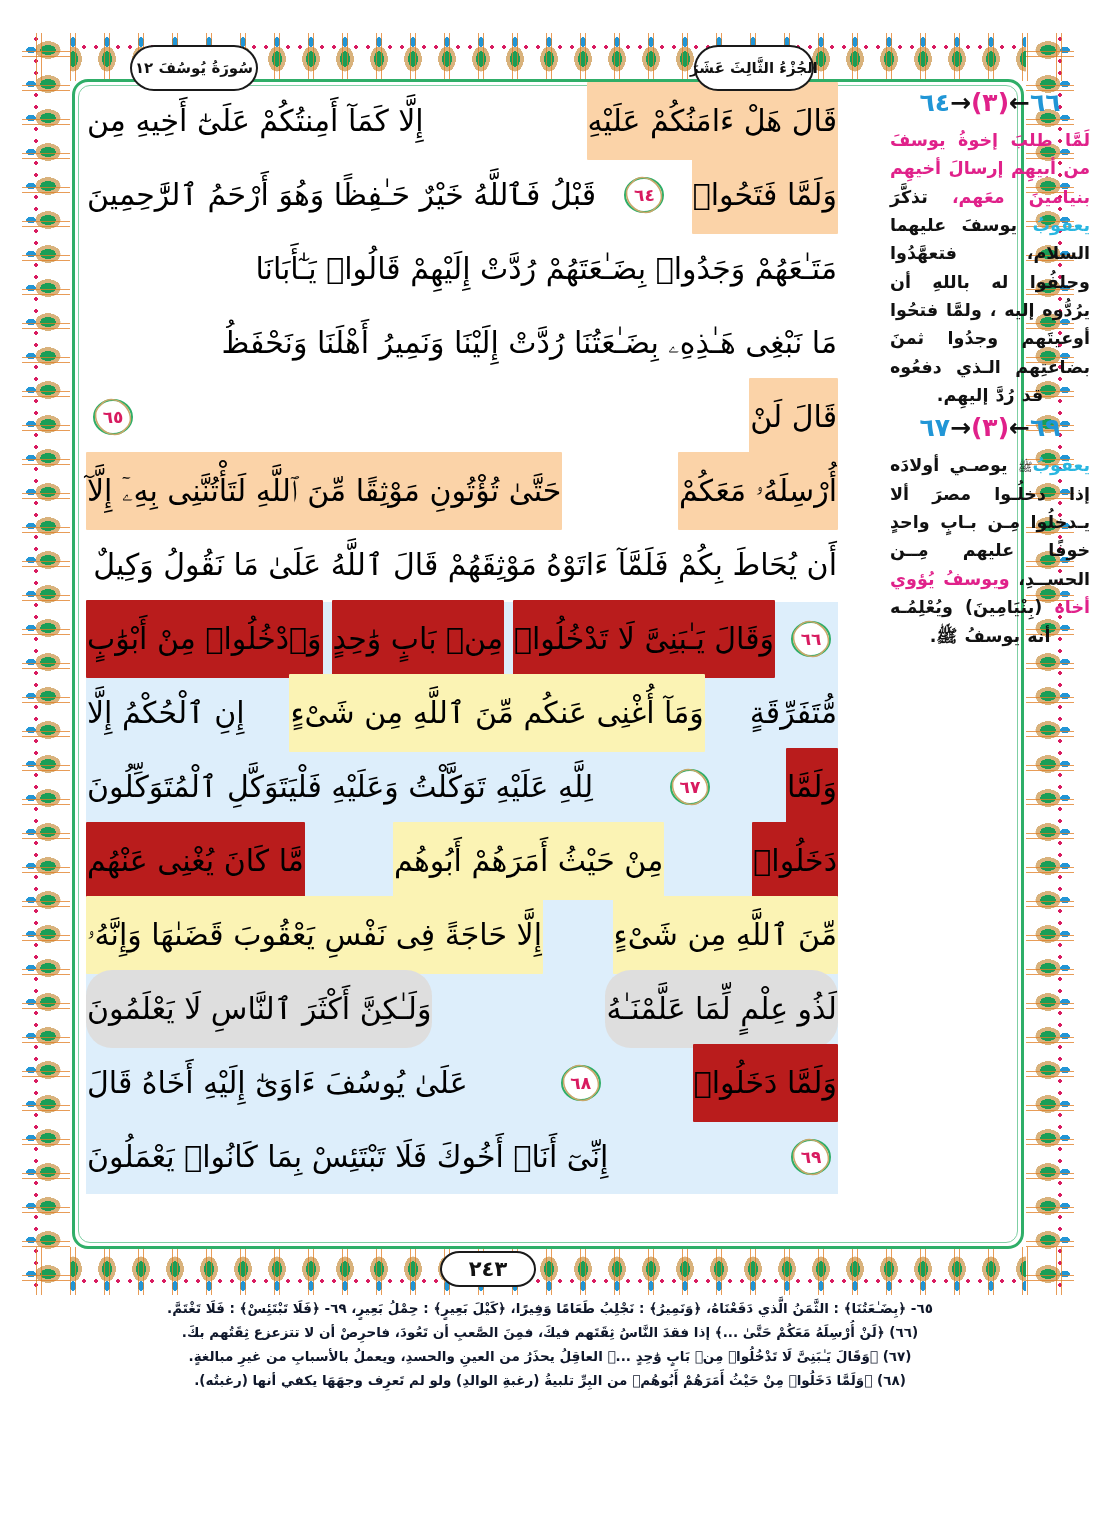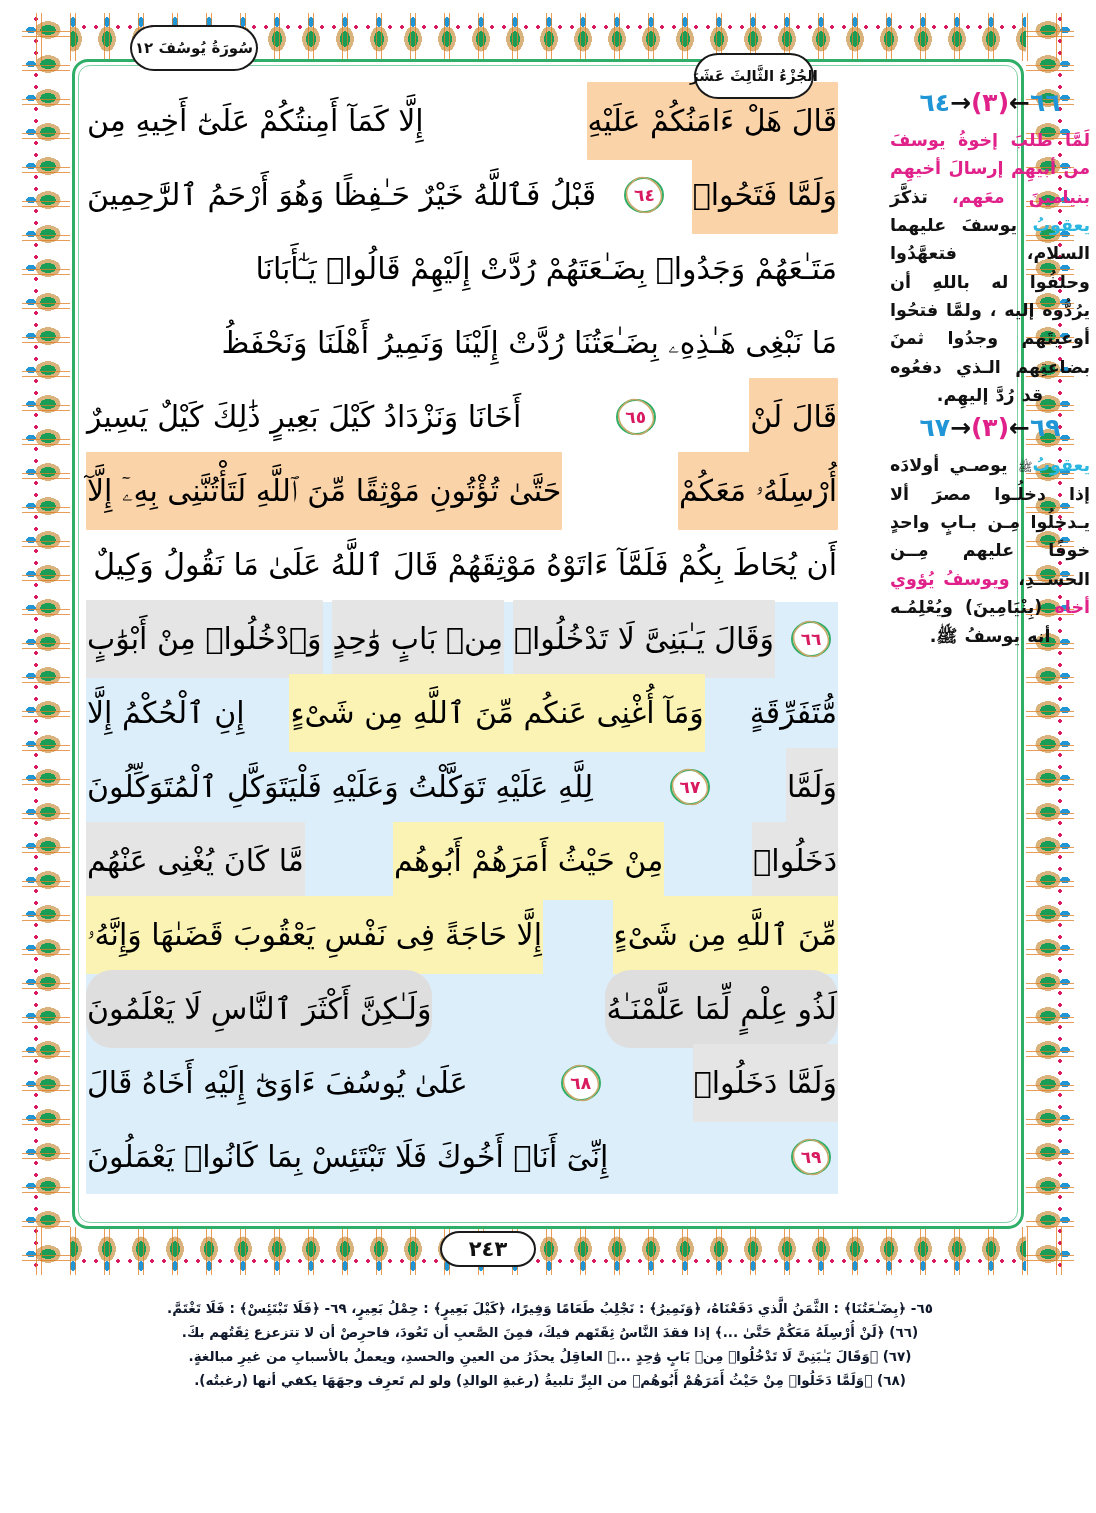--- a/index.html
+++ b/index.html
@@ -17,21 +17,21 @@
   #page {
     position: absolute;
     inset: 0;
     background: #ffffff;
   }
 
   
   .frame {
     position: absolute;
     left: 22px;
-    top: 13px;
+    top: 33px;
     width: 1052px;
     height: 1262px;
   }
 
   
   .band {
     position: absolute;
     background-repeat: repeat;
   }
   .band-h {
@@ -116,21 +116,21 @@
   }
   .cartouche span {
     font-family: "DejaVu Sans", sans-serif;
     font-size: 15px;
     font-weight: bold;
     color: #111;
     white-space: nowrap;
     letter-spacing: -0.5px;
   }
   #cartouche-surah { left: 108px; width: 128px; }
-  #cartouche-juz   { left: 672px; width: 120px; margin-top: 28px; }
+  #cartouche-juz   { left: 672px; width: 120px; }
 
   
   #page-number-badge {
     position: absolute;
     left: 418px;
     bottom: 8px;
     width: 96px;
     height: 36px;
     background: #ffffff;
     border: 2.2px solid #1a1a1a;
@@ -179,21 +179,21 @@
     z-index: 0;
   }
   .zone-blue { background: #ddeefb; }
 
   .txtwrap { position: relative; z-index: 2; width: 100%;
              display: flex; align-items: center; justify-content: space-between; }
 
   
   .hl        { padding: 2px 1px; border-radius: 1px; }
   .hl-orange { background: #fbd3a8; }
-  .hl-pink   { background: #e5e5e5; }
+  .hl-pink   { background: #b91c1c; }
   .hl-yellow { background: #fbf3b4; }
   .hl-grey   { background: #dedede; border-radius: 26px; }
 
   
   .ayah {
     display: inline-flex;
     align-items: center;
     justify-content: center;
     width: 46px; height: 44px;
     margin: 0 4px;
@@ -366,21 +366,20 @@
         <div class="txtwrap">
           <span class="hl">مَتَـٰعَهُمْ وَجَدُوا۟ بِضَـٰعَتَهُمْ رُدَّتْ إِلَيْهِمْ قَالُوا۟ يَـٰٓأَبَانَا</span>
         </div>
       </div>
       <div class="aline" style="position: absolute; top: 296px; width: 752px;">
         <div class="txtwrap">
           <span class="hl hl-orange">قَالَ لَنْ</span>
           <span class="ayah">
             <i>٦٥</i>
           </span>
-          <span class="hl">أَخَانَا وَنَزْدَادُ كَيْلَ بَعِيرٍ ذَٰلِكَ كَيْلٌ يَسِيرٌ</span>
         </div>
       </div>
       <div class="aline" style="position: absolute; top: 370px; width: 752px;">
         <div class="txtwrap">
           <span class="hl hl-orange">أُرْسِلَهُۥ مَعَكُمْ</span>
           <span class="hl hl-orange">حَتَّىٰ تُؤْتُونِ مَوْثِقًا مِّنَ ٱللَّهِ لَتَأْتُنَّنِى بِهِۦٓ إِلَّآ</span>
         </div>
       </div>
       <div class="aline" style="position: absolute; top: 444px; width: 752px;">
         <div class="txtwrap">

